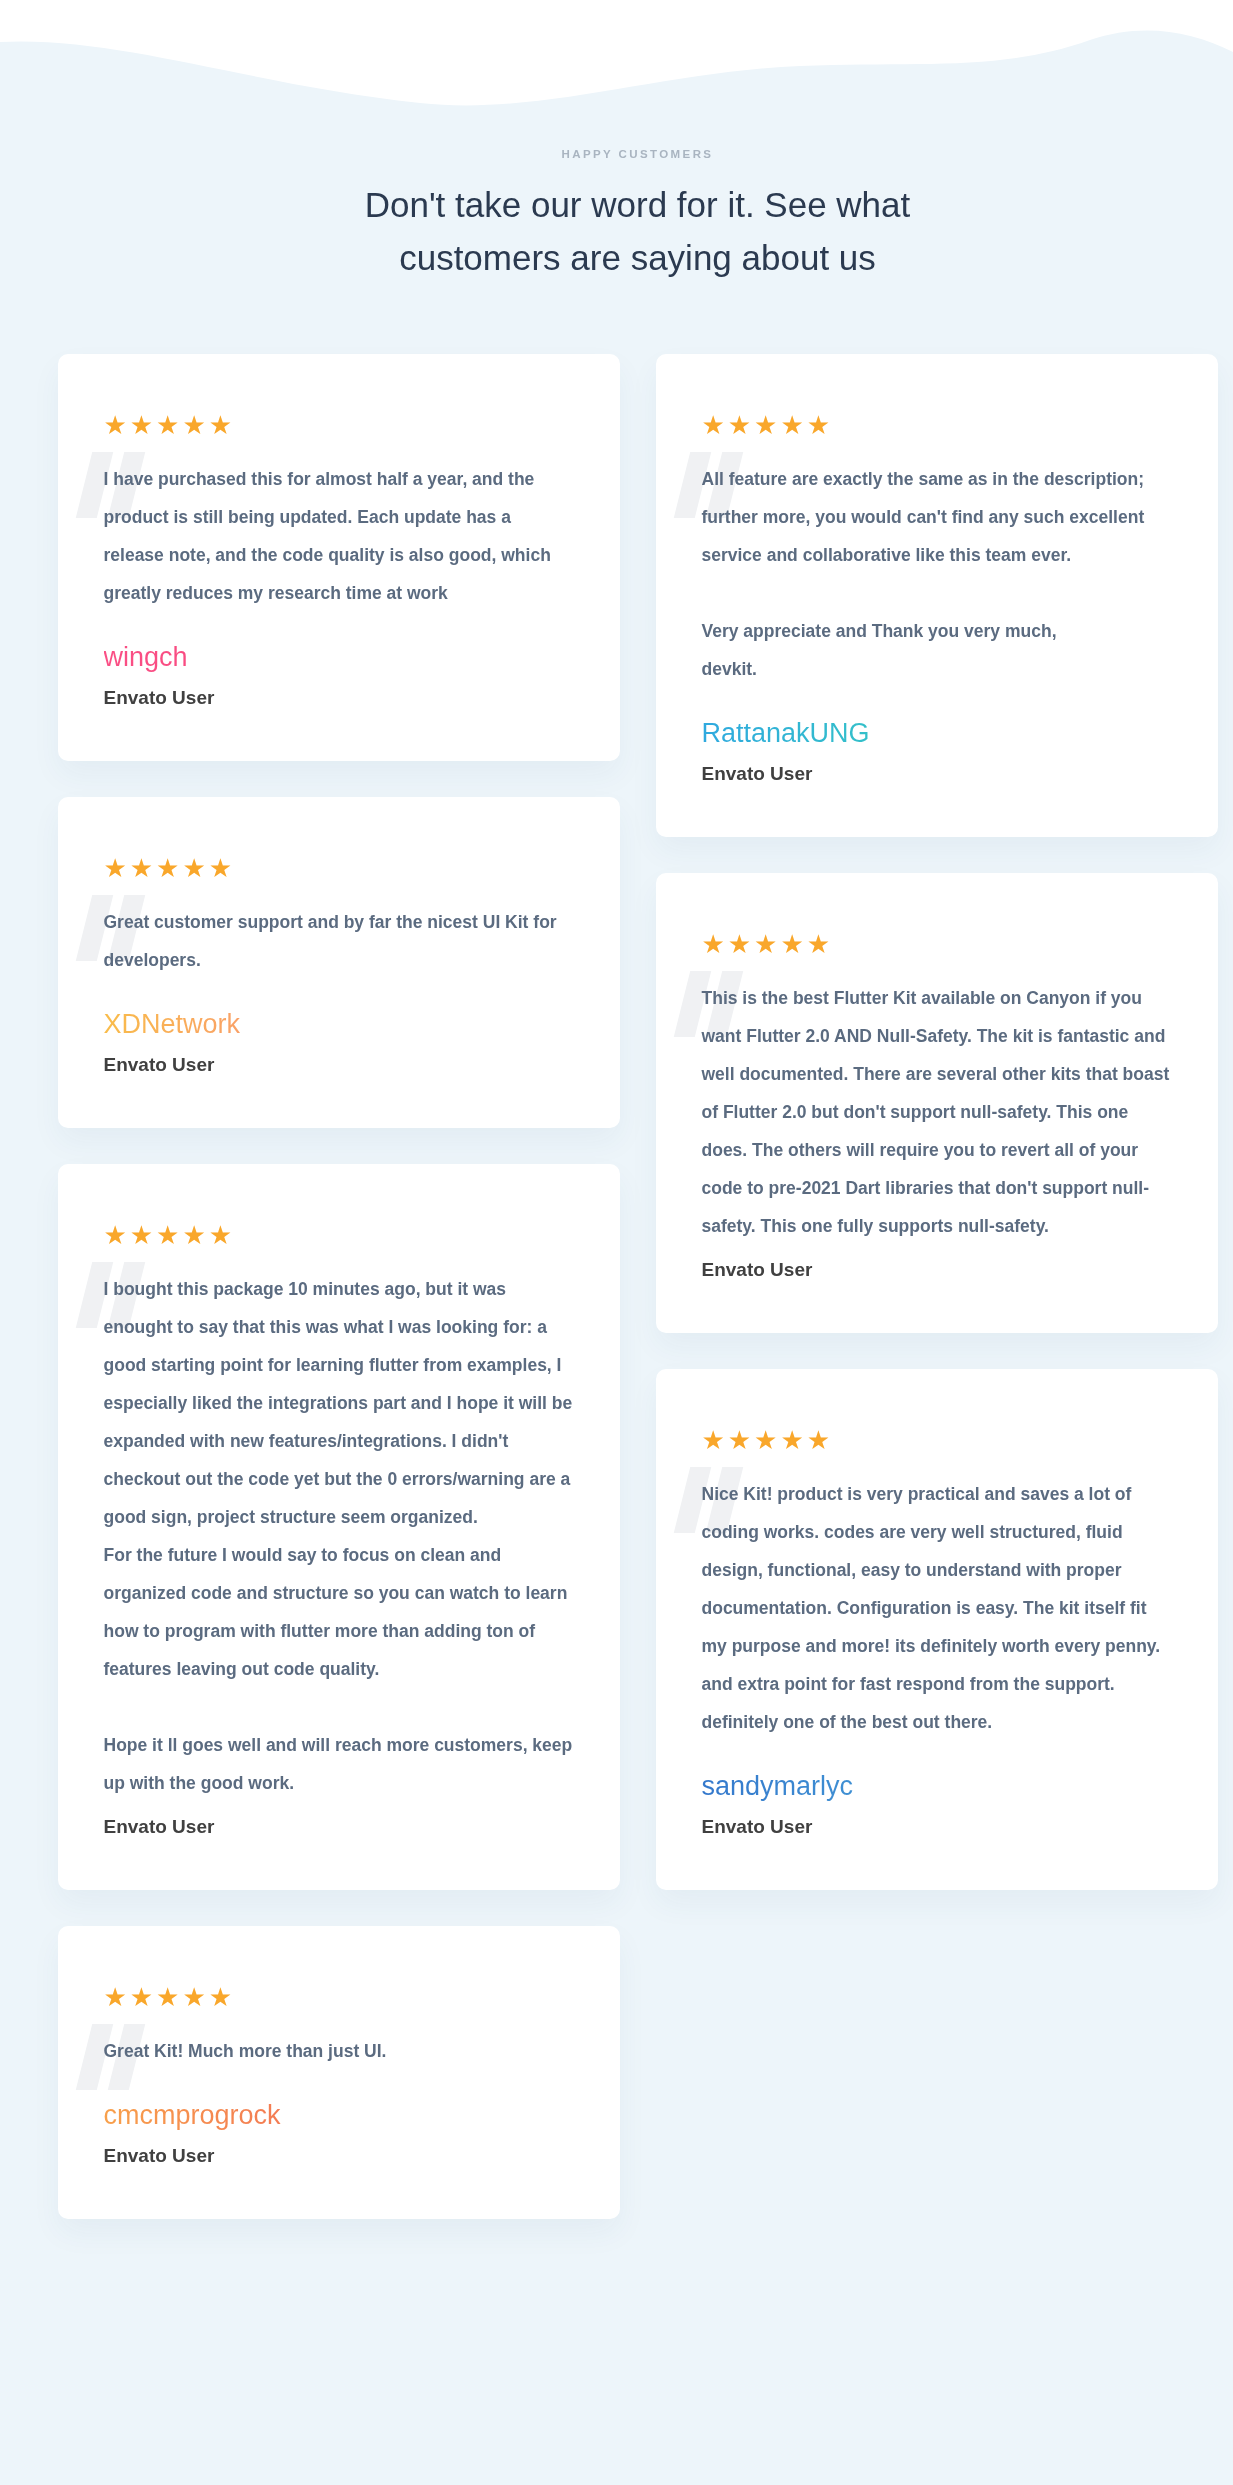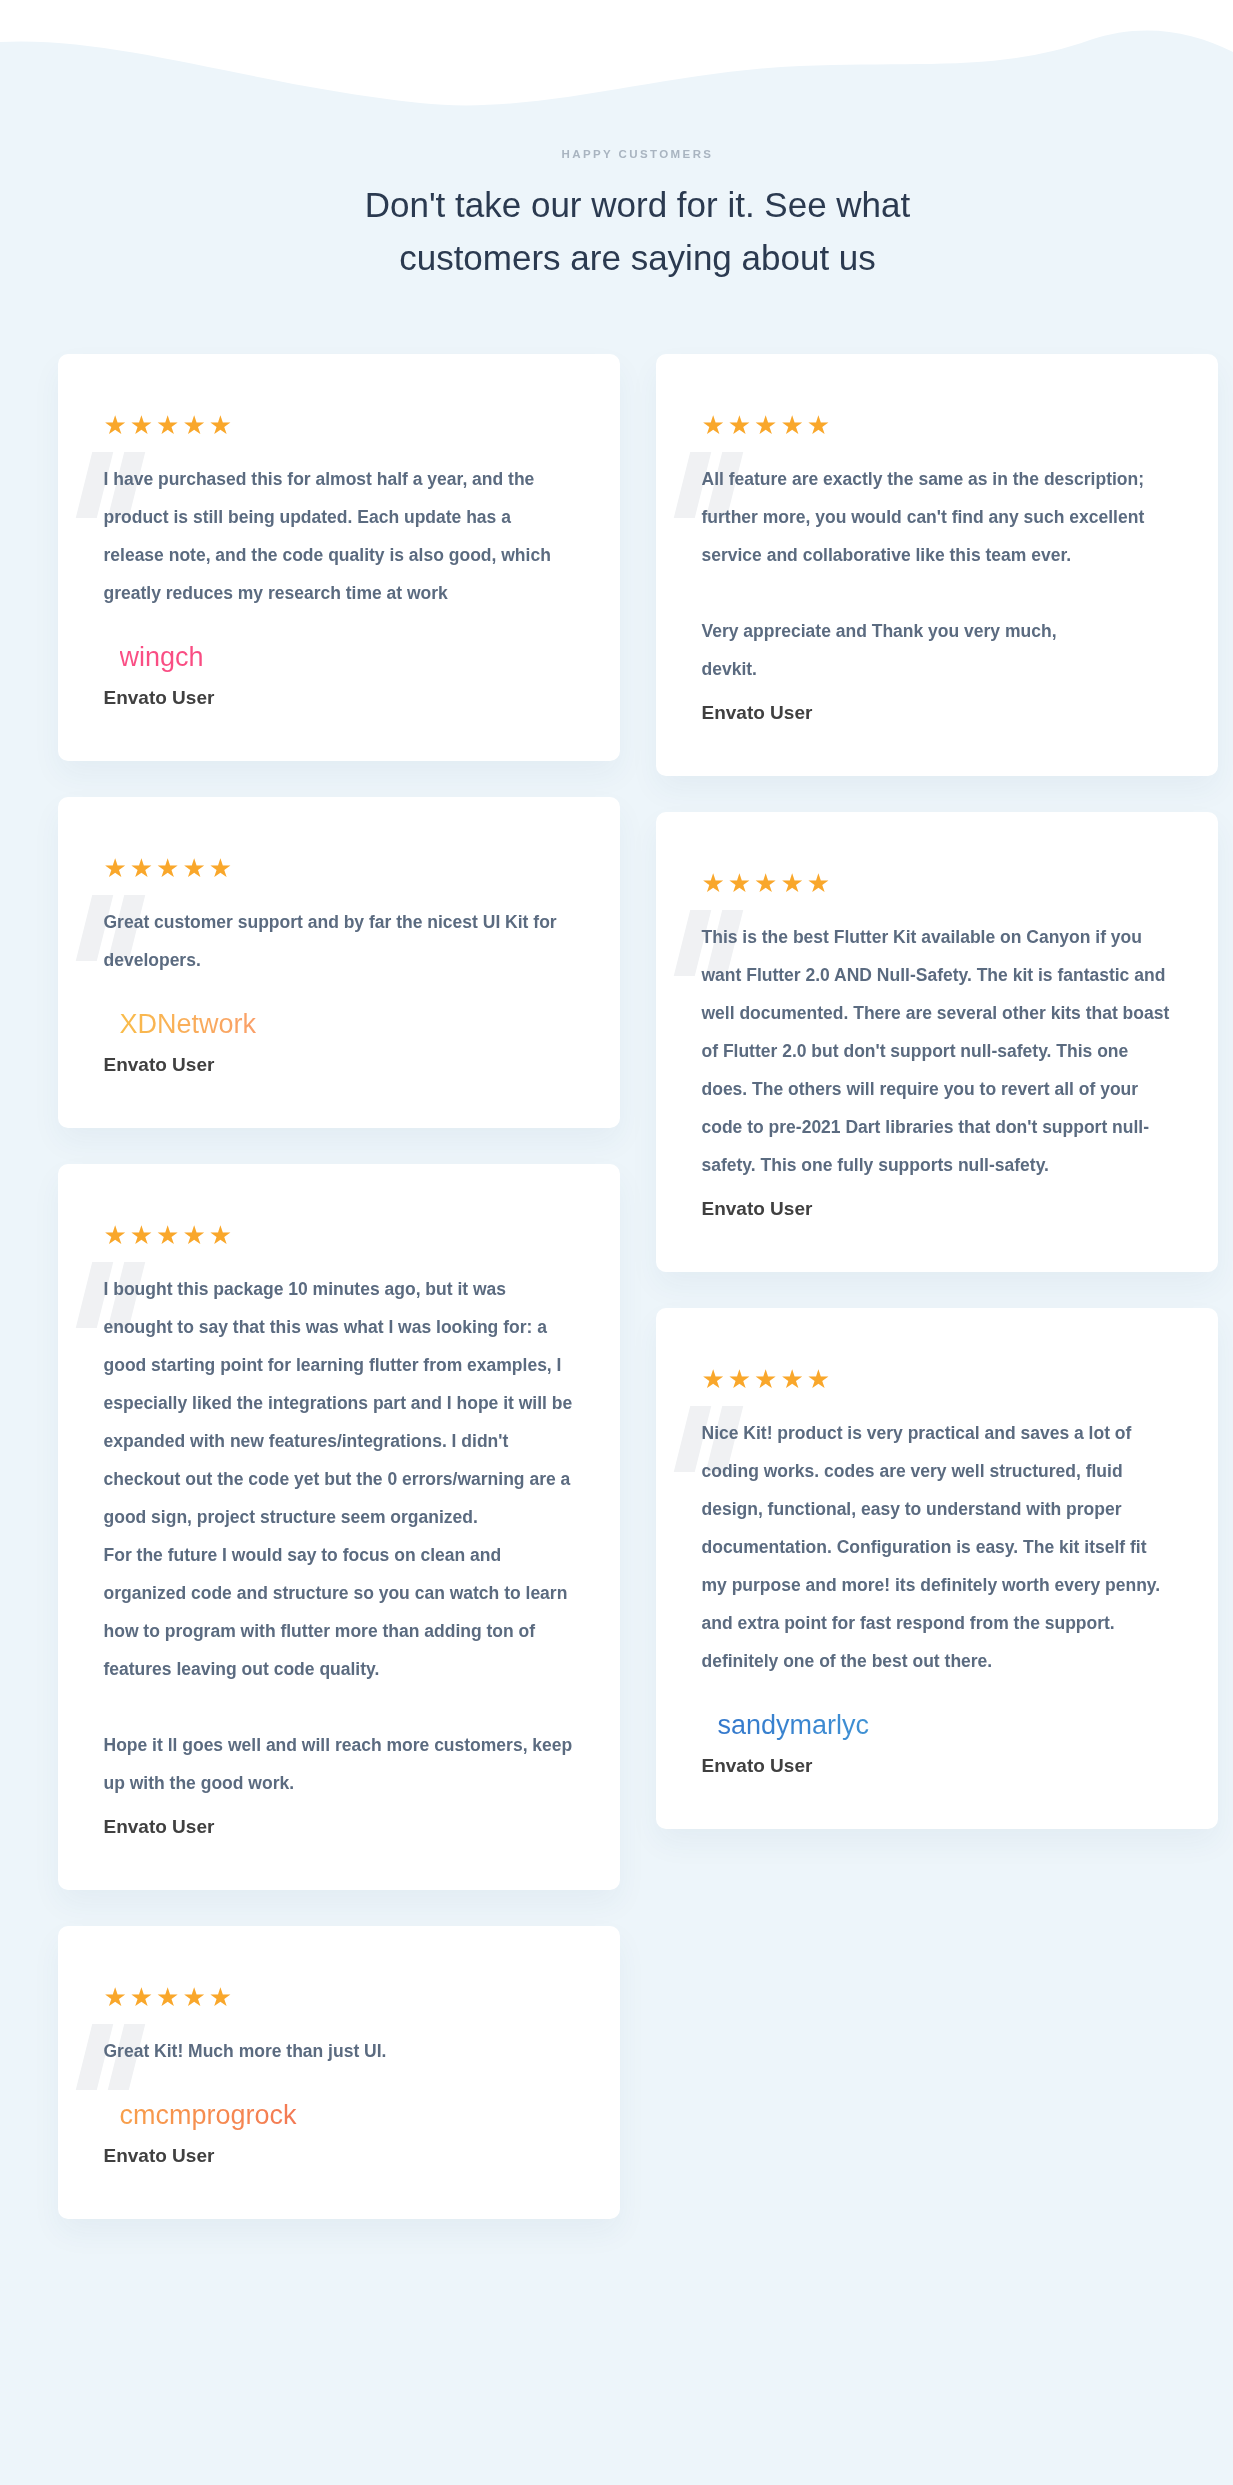--- a/index.html
+++ b/index.html
@@ -58,21 +58,21 @@
   .quote {
     position:relative;
     margin:0;
     font-size:17.5px; line-height:38px;
     color:#5b6b80;
     white-space:pre-line;
     font-weight:bold;
   }
   .name {
     position:relative;
-    margin:30px 16px 0;
+    margin:30px 0 0;
     font-size:27px; font-weight:500; line-height:31px;
     color:#f4508a; 
     -webkit-background-clip:text; background-clip:text;
   }
   .name[style] { color:transparent; -webkit-text-fill-color:transparent; }
   .role {
     position:relative;
     margin-top:14px;
     font-size:19px; font-weight:700; line-height:22px;
     color:#404040;
@@ -147,20 +147,21 @@
       <article class="card">
         <div class="qmark">
             <span></span>
             <span></span>
           </div>
         <div class="stars">★★★★★</div>
         <p class="quote">All feature are exactly the same as in the description; further more, you would can't find any such excellent service and collaborative like this team ever.
 
 Very appreciate and Thank you very much,
 devkit.</p>
+        <h3 class="name" style="background-image: linear-gradient(90deg, rgb(47, 169, 223), rgb(60, 233, 162));">RattanakUNG</h3>
         <div class="role">Envato User</div>
       </article>
 
       <article class="card">
         <div class="qmark">
             <span></span>
             <span></span>
           </div>
         <div class="stars">★★★★★</div>
         <p class="quote">This is the best Flutter Kit available on Canyon if you want Flutter 2.0 AND Null-Safety. The kit is fantastic and well documented. There are several other kits that boast of Flutter 2.0 but don't support null-safety. This one does. The others will require you to revert all of your code to pre-2021 Dart libraries that don't support null-safety. This one fully supports null-safety.</p>

